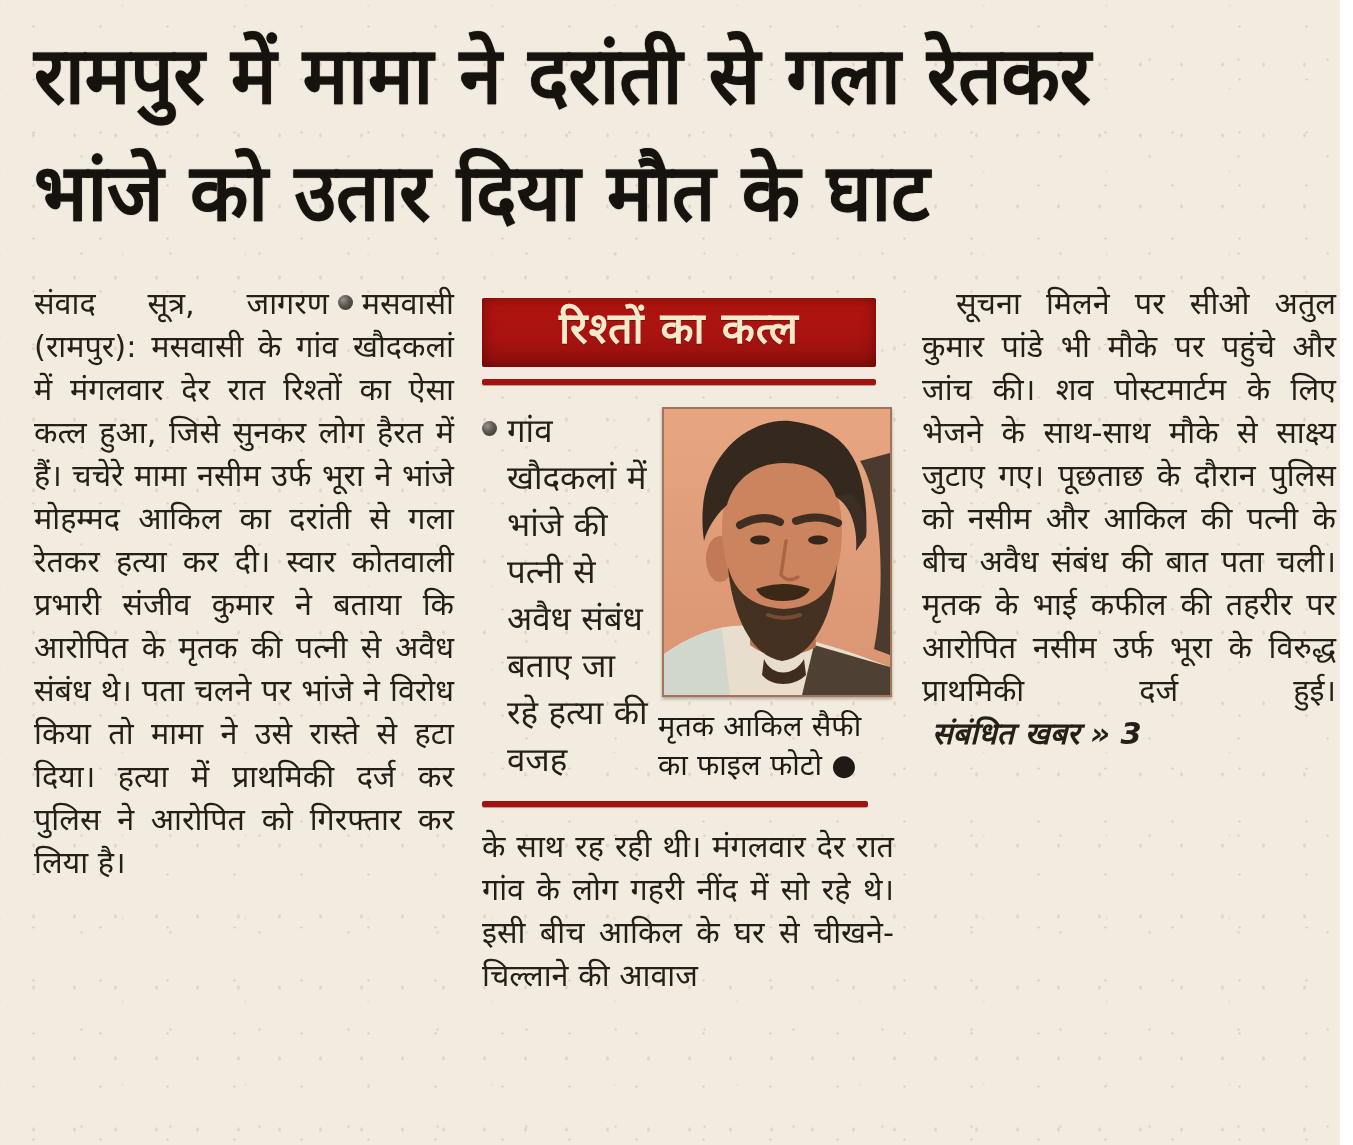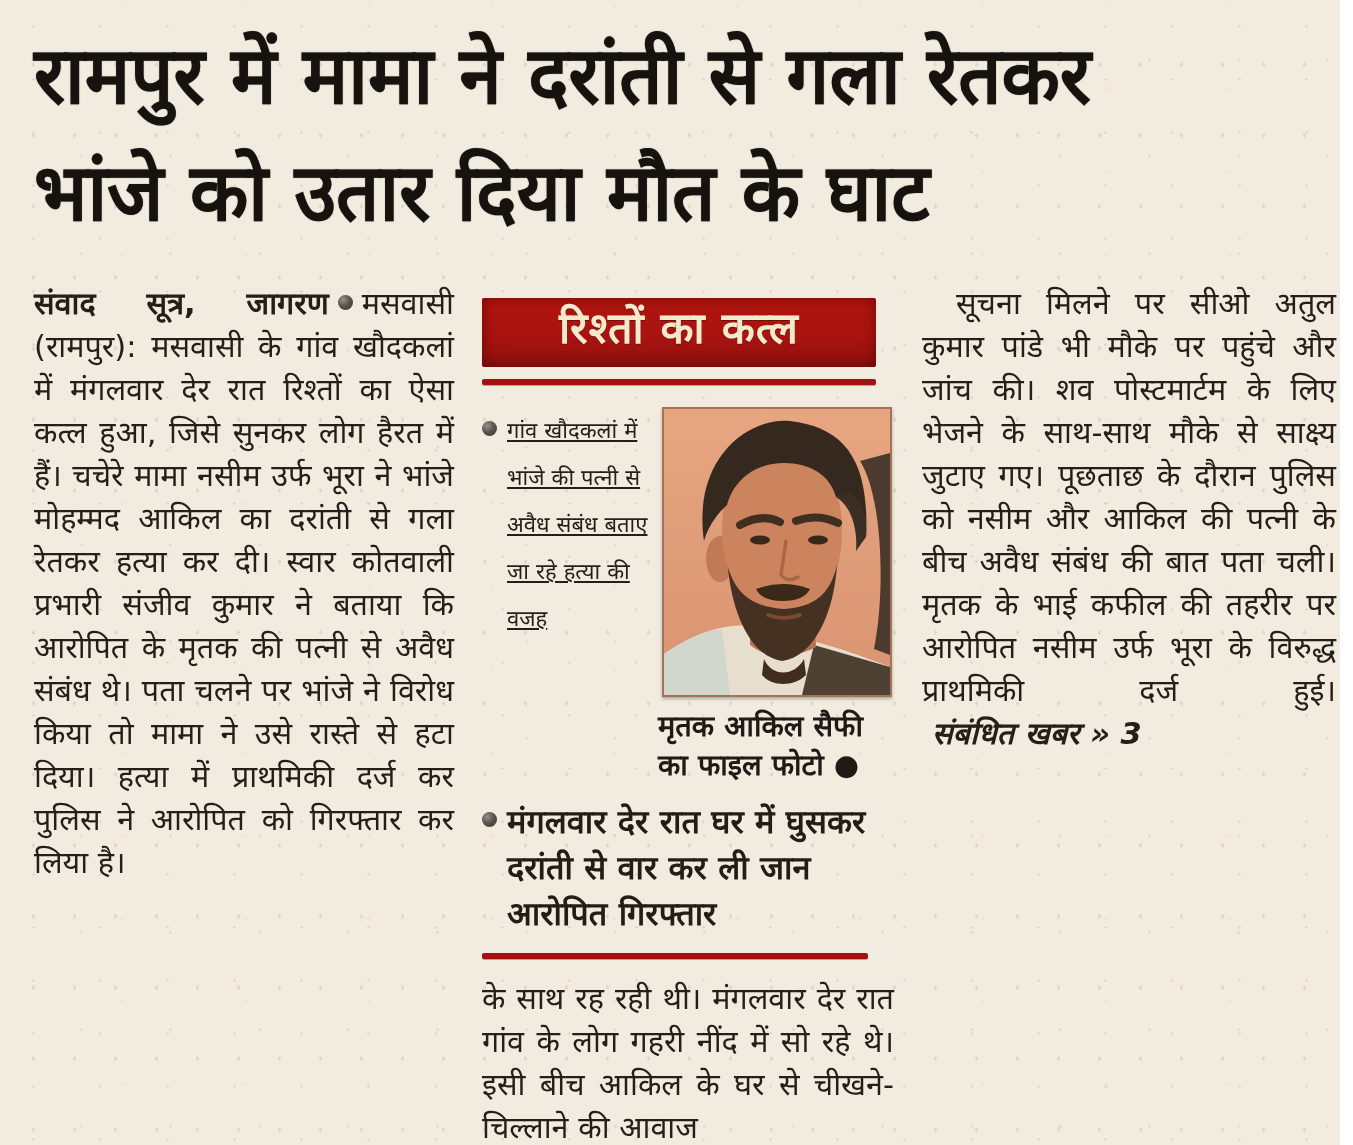--- a/index.html
+++ b/index.html
@@ -33,21 +33,21 @@
   .columns{
     position:absolute;left:34px;top:282px;width:1302px;bottom:0;
     display:flex;gap:28px;
   }
   .col{font-size:30.5px;line-height:43px;text-align:justify;color:#241f19;}
   .col-left{width:420px;flex:0 0 420px;}
   .col-mid{width:412px;flex:0 0 412px;text-align:left;}
   .col-right{flex:1;}
   .body-par{margin:0;}
   .indent{text-indent:34px;}
-  .byline{font-weight:700;}
+  .byline{font-weight:400;}
   .sep-dot,.b-dot{
     display:inline-block;width:15px;height:15px;border-radius:50%;
     background:radial-gradient(circle at 35% 32%, #96928a 0%, #5a554e 45%, #38332c 100%);
     vertical-align:middle;
   }
   .sep-dot{margin:0 9px 6px 9px;}
   
   .kicker{
     margin:16px 0 0 0;width:394px;
     background:linear-gradient(180deg,#b2150f 0%,#a91310 55%,#8f100d 100%);
@@ -61,33 +61,33 @@
     text-align:center;
   }
   .red-rule{height:6px;background:#a31210;border-radius:2px;box-shadow:0 1px 0 rgba(120,40,20,.4);}
   .rule1{width:394px;margin-top:12px;}
   .rule2{width:386px;margin-top:16px;}
   
   .hl-row1{display:flex;margin-top:22px;}
   .hl-textcol{flex:0 0 172px;display:flex;}
   .hl-row1 .b-dot{flex:0 0 15px;margin:14px 10px 0 0;}
   .hl-text{
-    font-size:22px;line-height:47px;font-weight:500;color:#241f19;text-align:left;text-decoration:underline;
+    font-size:33px;line-height:47px;font-weight:500;color:#241f19;text-align:left;
   }
   .photo-col{flex:0 0 240px;margin-left:0px;}
   .photo-frame{
     width:226px;height:286px;margin-left:8px;
     border:2px solid rgba(92,62,44,.45);
     box-shadow:0 2px 3px rgba(60,40,30,.35);
     background:#df9f82;
   }
   .photo-frame svg{display:block;width:100%;height:100%;}
   .caption{
     margin:10px 0 0 4px;width:236px;
-    font-size:29px;line-height:39px;font-weight:700;color:#1f1a15;text-align:left;
+    font-size:29px;line-height:39px;font-weight:400;color:#1f1a15;text-align:left;
   }
   .hl-row2{display:flex;margin-top:14px;}
   .hl-row2 .b-dot{flex:0 0 15px;margin:13px 10px 0 0;}
   .hl-text2{
     font-size:32.5px;line-height:46px;font-weight:700;color:#221d17;text-align:left;width:372px;
   }
   .mid-body{margin-top:18px;text-align:justify;}
   .related{font-weight:700;font-style:italic;margin-left:10px;white-space:nowrap;}
 </style>
 </head>
@@ -158,24 +158,20 @@
               <path d="M104,206 Q119,212 136,206" stroke="#673f28" stroke-width="4" fill="none" stroke-linecap="round"></path>
               <path d="M100,250 C108,268 130,268 140,250 L142,266 C130,278 108,278 98,266 Z" fill="#2a1d10"></path>
 
               <rect width="226" height="286" fill="#e8a47e" opacity=".12"></rect>
             </svg>
           </div>
           <figcaption class="caption">मृतक आकिल सैफी का फाइल फोटो ●</figcaption>
         </figure>
       </div>
 
-      <div class="hl-row2">
-        <span class="b-dot"></span>
-        <span class="hl-text2">मंगलवार देर रात घर में घुसकर दरांती से वार कर ली जान आरोपित गिरफ्तार</span>
-      </div>
 
       <div class="red-rule rule2"></div>
 
       <p class="body-par mid-body">के साथ रह रही थी। मंगलवार देर रात गांव के लोग गहरी नींद में सो रहे थे। इसी बीच आकिल के घर से चीखने-चिल्लाने की आवाज</p>
     </div>
 
     <div class="col col-right">
       <p class="body-par indent"><span>सूचना मिलने पर सीओ अतुल कुमार पांडे भी मौके पर पहुंचे और जांच की। शव पोस्टमार्टम के लिए भेजने के साथ-साथ मौके से साक्ष्य जुटाए गए। पूछताछ के दौरान पुलिस को नसीम और आकिल की पत्नी के बीच अवैध संबंध की बात पता चली। मृतक के भाई कफील की तहरीर पर आरोपित नसीम उर्फ भूरा के विरुद्ध प्राथमिकी दर्ज हुई।</span><span class="related">संबंधित खबर » 3</span></p>
     </div>
 

